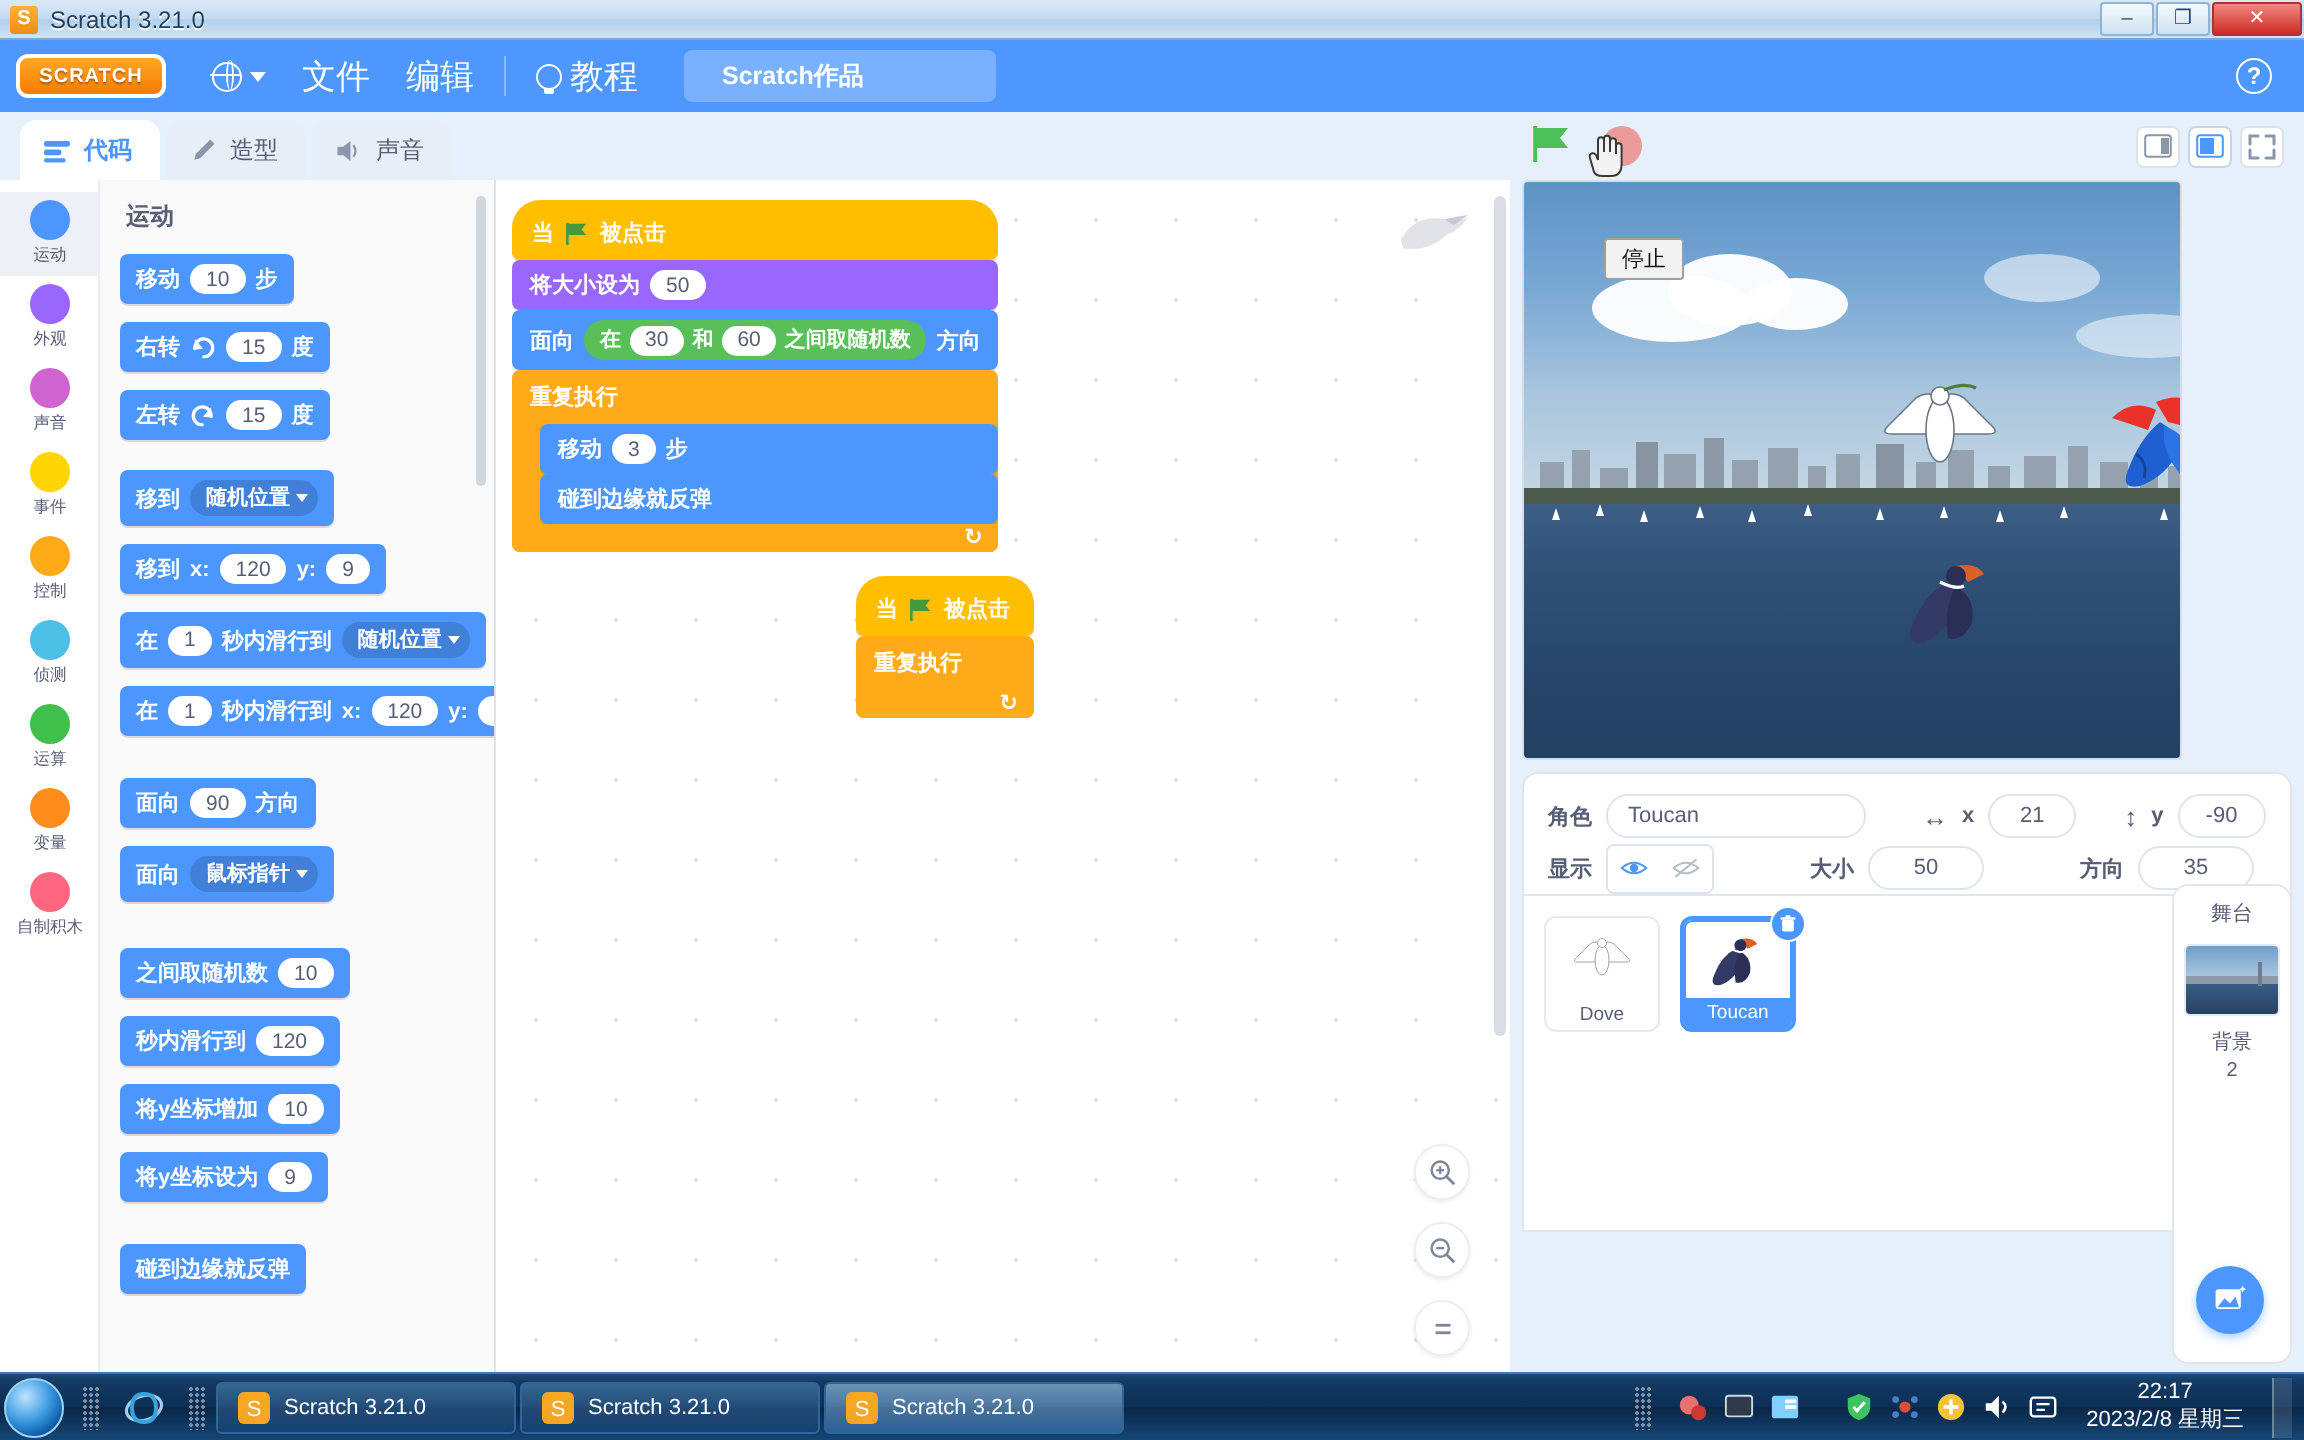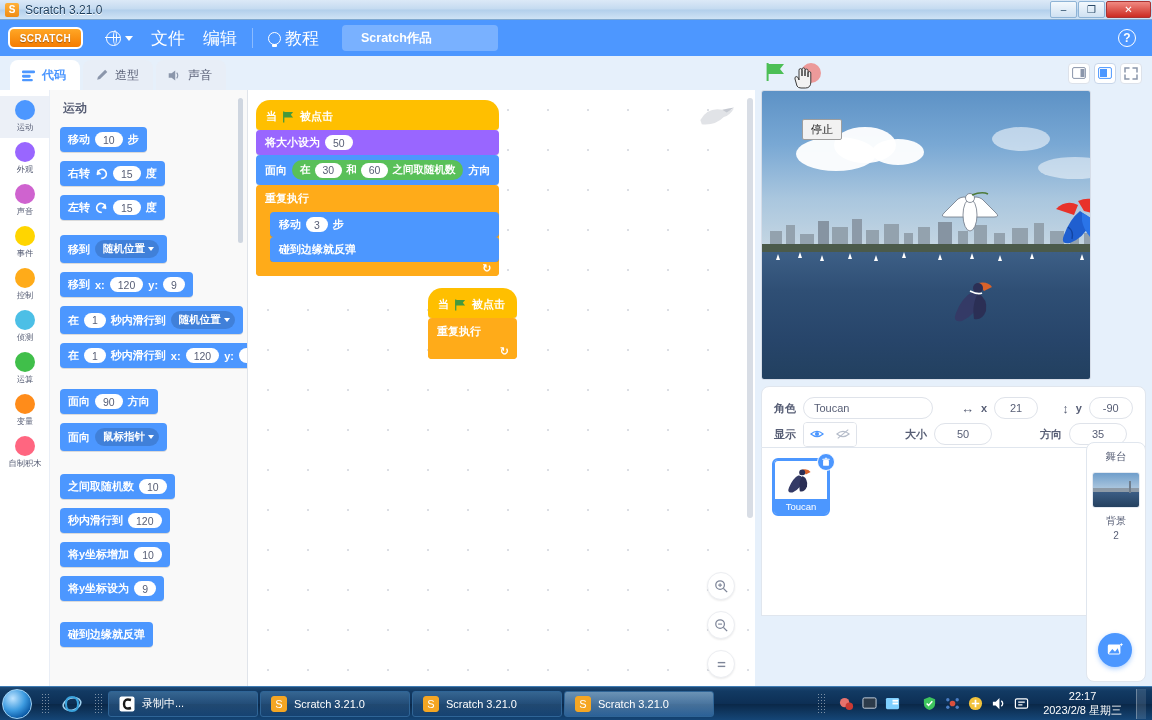--- a/index.html
+++ b/index.html
@@ -752,20 +752,31 @@
           <span class="si-label">大小</span>
           <input class="si-input si-num-wide" value="50" style="">
           <span style="width:34px"></span>
           <span class="si-label">方向</span>
           <input class="si-input si-num-wide" value="35" style="">
         </div>
       </div>
 
       <div id="sprite-pane">
 
+        <div class="sp-card">
+          <div class="sp-thumb">
+            <svg width="36" height="26" viewBox="0 0 72 52">
+              <path d="M36 10 Q30 6 24 10 L10 24 Q6 28 12 28 L34 28 Z" fill="#fff" stroke="#9aa3b0" stroke-width="1"></path>
+              <path d="M36 10 Q42 6 48 10 L62 24 Q66 28 60 28 L38 28 Z" fill="#fff" stroke="#9aa3b0" stroke-width="1"></path>
+              <ellipse cx="36" cy="26" rx="7" ry="15" fill="#fff" stroke="#9aa3b0" stroke-width="1"></ellipse>
+              <circle cx="36" cy="9" r="4.5" fill="#fff" stroke="#9aa3b0" stroke-width="1"></circle>
+            </svg>
+          </div>
+          <div class="sp-name">Dove</div>
+        </div>
 
         <div class="sp-card sel">
           <div class="sp-del">
             <svg width="10" height="10" viewBox="0 0 12 12">
               <rect x="2.5" y="3.5" width="7" height="7" rx="1" fill="#fff"></rect>
               <rect x="1.5" y="2" width="9" height="1.4" rx=".6" fill="#fff"></rect>
               <rect x="4.5" y="0.8" width="3" height="1.4" rx=".6" fill="#fff"></rect>
             </svg>
           </div>
           <div class="sp-thumb">
@@ -823,27 +834,20 @@
   <div class="tb-grip"></div>
   <div style="width:34px;display:flex;justify-content:center">
     <svg width="20" height="20" viewBox="0 0 20 20">
       <ellipse cx="10" cy="10" rx="9" ry="6" fill="none" stroke="#9fd0ef" stroke-width="1.6" transform="rotate(-18 10 10)"></ellipse>
       <path d="M10 3 Q16 3 16 10 Q16 17 10 17 Q4 17 4 10 Q4 3 10 3 Z" fill="none" stroke="#3aa3dd" stroke-width="2"></path>
     </svg>
   </div>
   <div class="tb-grip"></div>
 
 
-  <div class="tb-item">
-    <svg class="tb-ico-sq" viewBox="0 0 16 16">
-      <rect x="0.5" y="0.5" width="15" height="15" rx="2" fill="#fff"></rect>
-      <path d="M12 4 Q5 2 5 8 Q5 14 12 12" stroke="#1a1a1a" stroke-width="2.4" fill="none"></path>
-    </svg>
-    <span>录制中...</span>
-  </div>
 
   <div class="tb-item">
     <svg class="tb-ico-sq" viewBox="0 0 16 16">
       <rect width="16" height="16" rx="3" fill="#f5a623"></rect>
       <text x="8" y="12" font-size="11" font-family="Liberation Sans" fill="#fff" text-anchor="middle">S</text>
     </svg>
     <span>Scratch 3.21.0</span>
   </div>
 
   <div class="tb-item">

